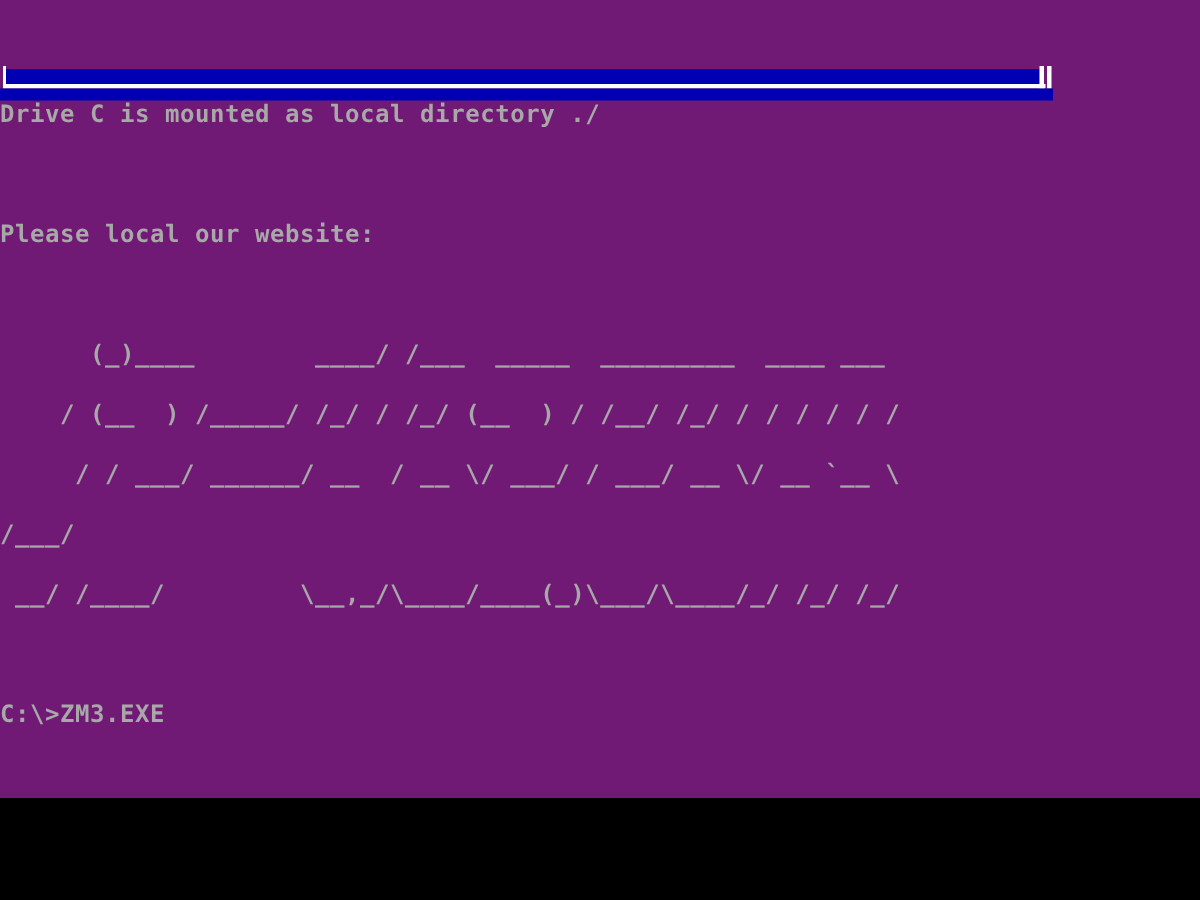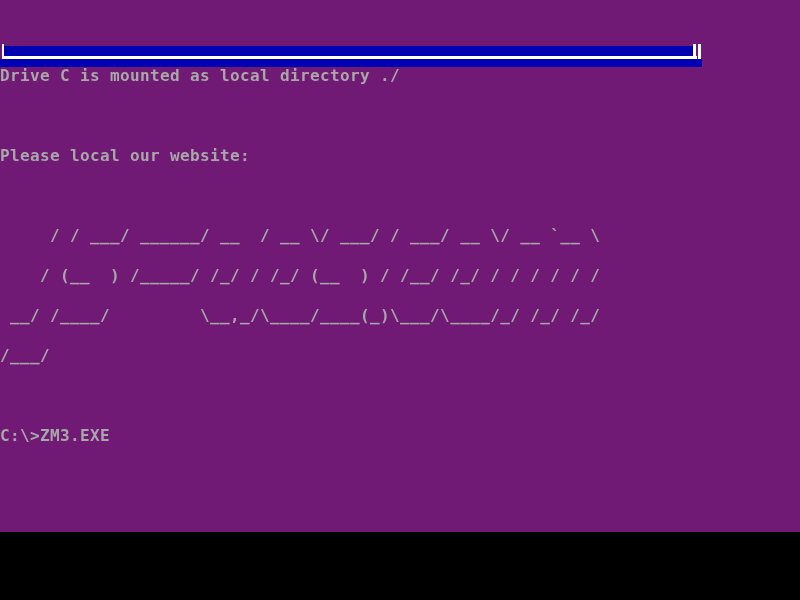--- a/index.html
+++ b/index.html
@@ -54,24 +54,25 @@
     <div class="abs bar-white" id="bar-edge-bottom"></div>
     <div class="abs bar-white" id="bar-edge-right1"></div>
     <div class="abs bar-white" id="bar-edge-right2"></div>
     <div class="abs bar-blue" id="bar-lower"></div>
   </div>
 
   <pre id="terminal"><div class="line">Drive C is mounted as local directory ./</div>
 <div class="line"></div>
 <div class="line">Please local our website:</div>
 <div class="line"></div>
+<div class="line">      (_)____        ____/ /___  _____  _________  ____ ___</div>
+<div class="line">    / (__  ) /_____/ /_/ / /_/ (__  ) / /__/ /_/ / / / / / /</div>
 <div class="line">     / / ___/ ______/ __  / __ \/ ___/ / ___/ __ \/ __ `__ \</div>
-<div class="line">    / (__  ) /_____/ /_/ / /_/ (__  ) / /__/ /_/ / / / / / /</div>
+<div class="line">/___/</div>
 <div class="line"> __/ /____/         \__,_/\____/____(_)\___/\____/_/ /_/ /_/</div>
-<div class="line">/___/</div>
 <div class="line"></div>
 <div class="line">C:\&gt;ZM3.EXE</div>
 <div class="line"></div>
 <div class="line"></div>
 
 
 
 
 
 

